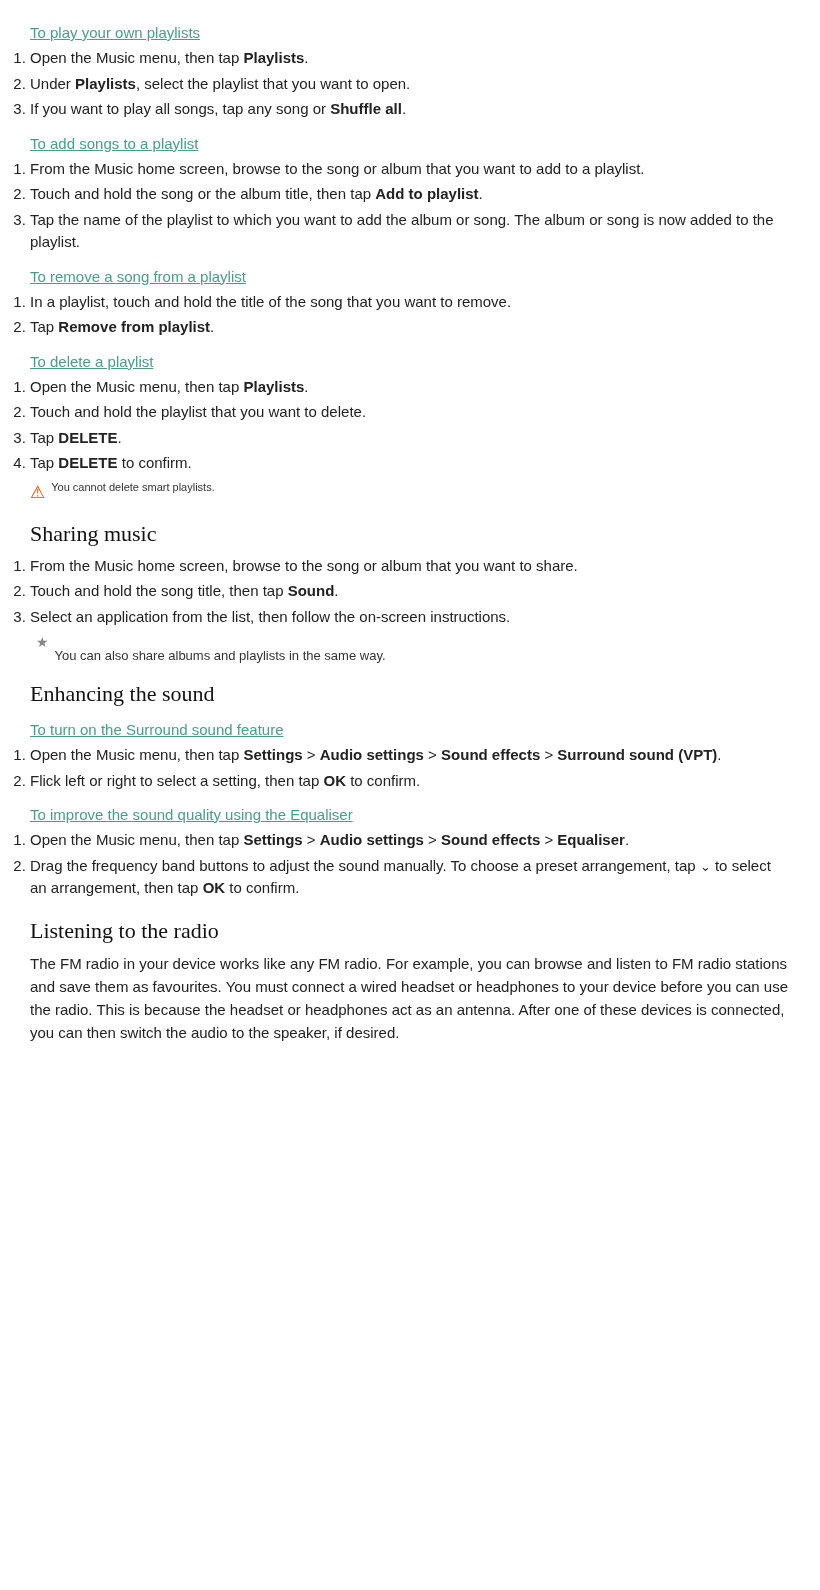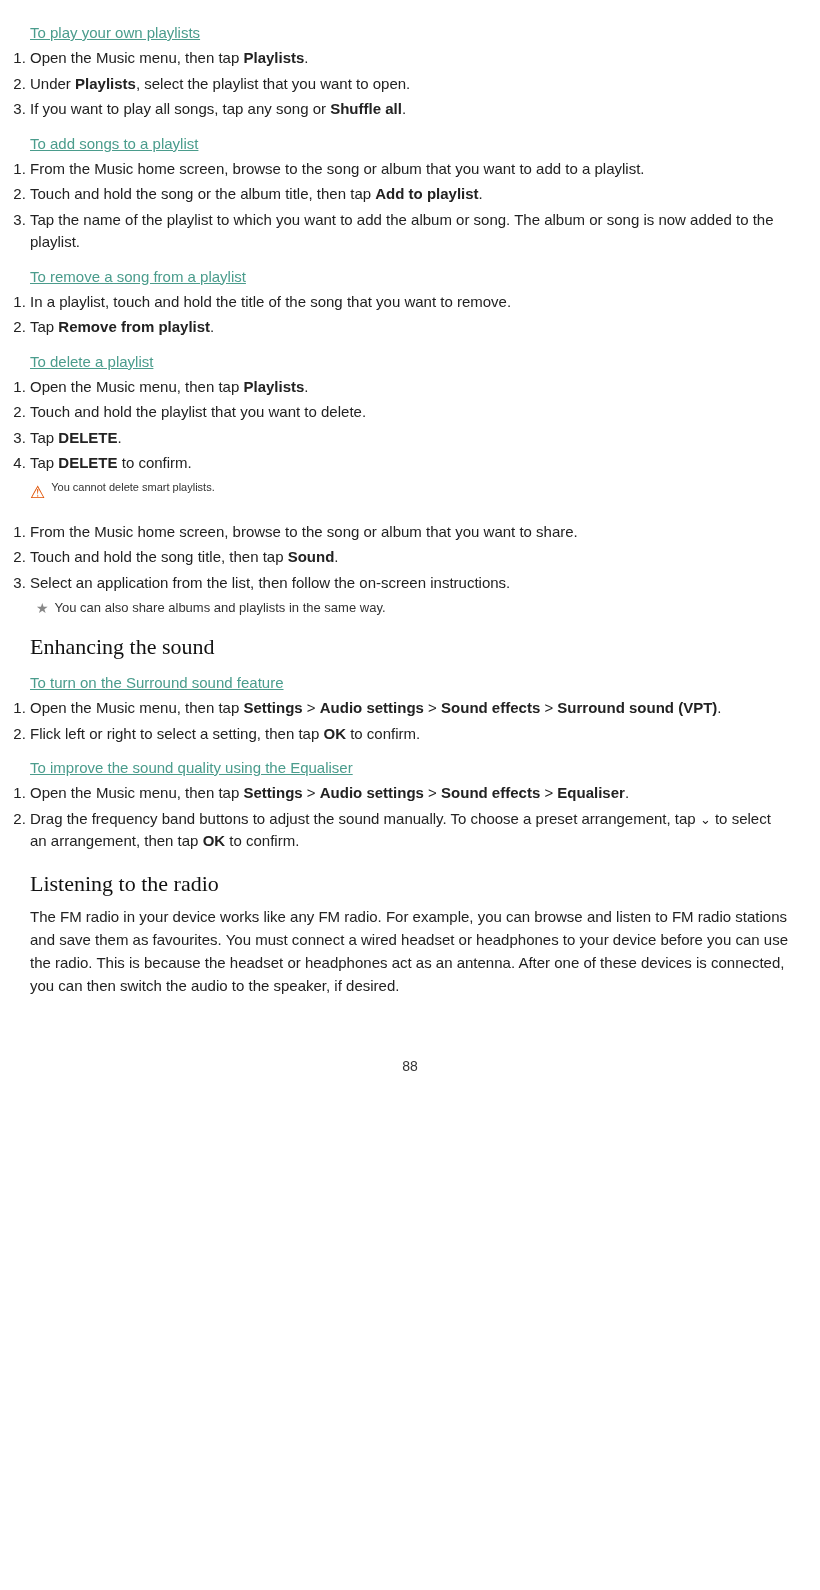--- a/index.html
+++ b/index.html
@@ -51,20 +51,21 @@
     }
     .tip-icon {
       color: #888;
       font-size: 14px;
       margin-right: 6px;
       flex-shrink: 0;
     }
     .tip-text {
       font-size: 13px;
       color: #333;
+      margin-top: 14px;
     }
     .page-footer {
       text-align: center;
       margin-top: 60px;
       font-size: 13px;
       color: #333;
     }
     .page-number {
       font-size: 14px;
       color: #333;
@@ -120,20 +121,21 @@
     <li>Tap <span class="bold">DELETE</span>.</li>
     <li>Tap <span class="bold">DELETE</span> to confirm.</li>
   </ol>
   <div class="note-block">
     <span class="note-icon">⚠</span>
     <span class="note-text">You cannot delete smart playlists.</span>
   </div>
 </div>
 
 <div style="margin-top:18px;">
+  <div class="section-heading">Sharing music</div>
   <ol>
     <li>From the Music home screen, browse to the song or album that you want to share.</li>
     <li>Touch and hold the song title, then tap <span class="bold">Sound</span>.</li>
     <li>Select an application from the list, then follow the on-screen instructions.</li>
   </ol>
   <div class="tip-block">
     <span class="tip-icon">★︎</span>
     <span class="tip-text">You can also share albums and playlists in the same way.</span>
   </div>
 </div>
@@ -157,14 +159,13 @@
     </ol>
   </div>
 </div>
 
 <div style="margin-top:18px;">
   <div class="section-heading">Listening to the radio</div>
   <p style="line-height:1.55;">The FM radio in your device works like any FM radio. For example, you can browse and listen to FM radio stations and save them as favourites. You must connect a wired headset or headphones to your device before you can use the radio. This is because the headset or headphones act as an antenna. After one of these devices is connected, you can then switch the audio to the speaker, if desired.</p>
 </div>
 
 <div class="page-footer">
-  <div class="page-number">88</div>
 </div>
 
 </body></html>

